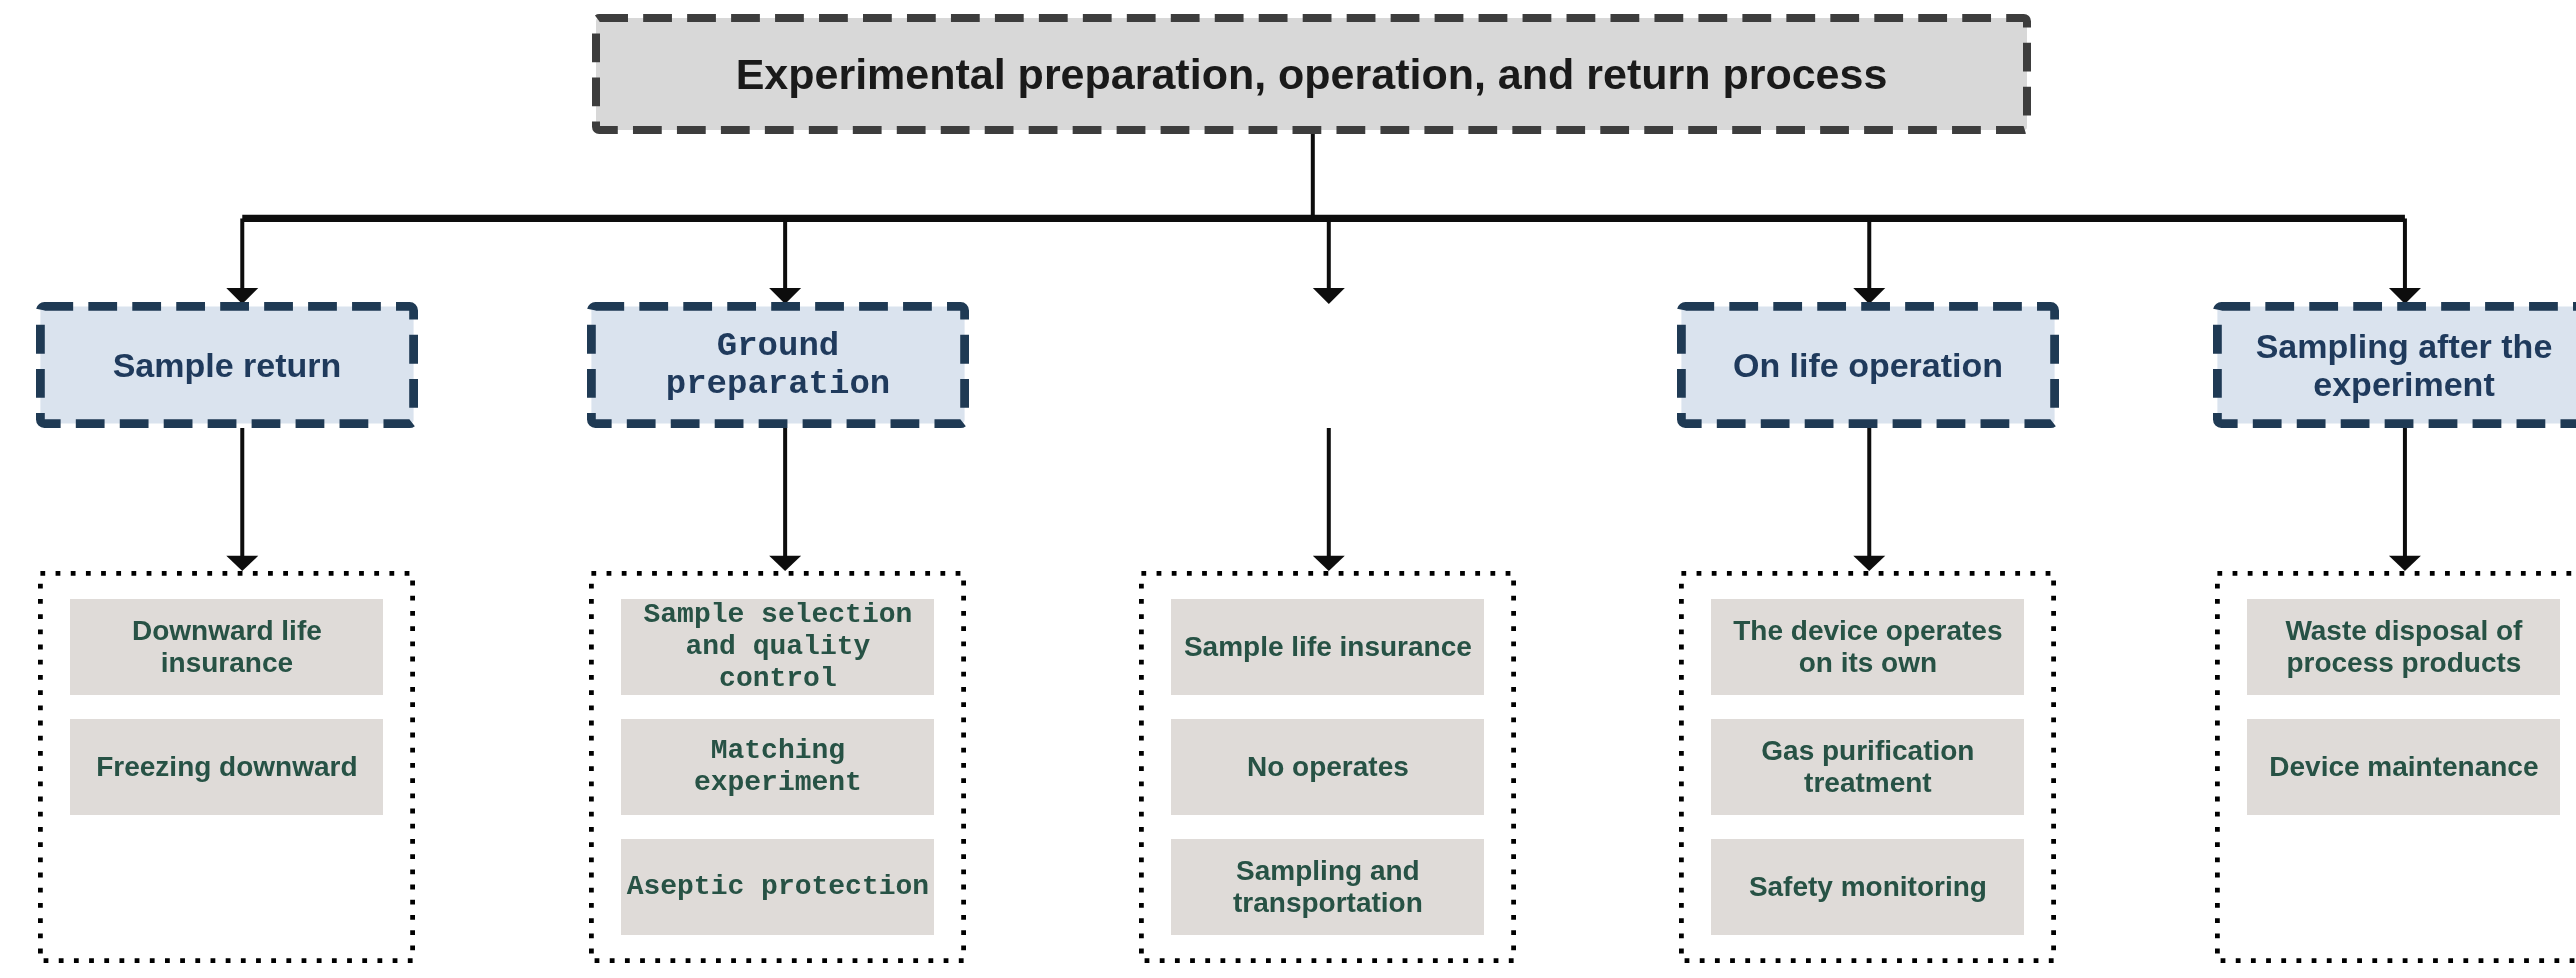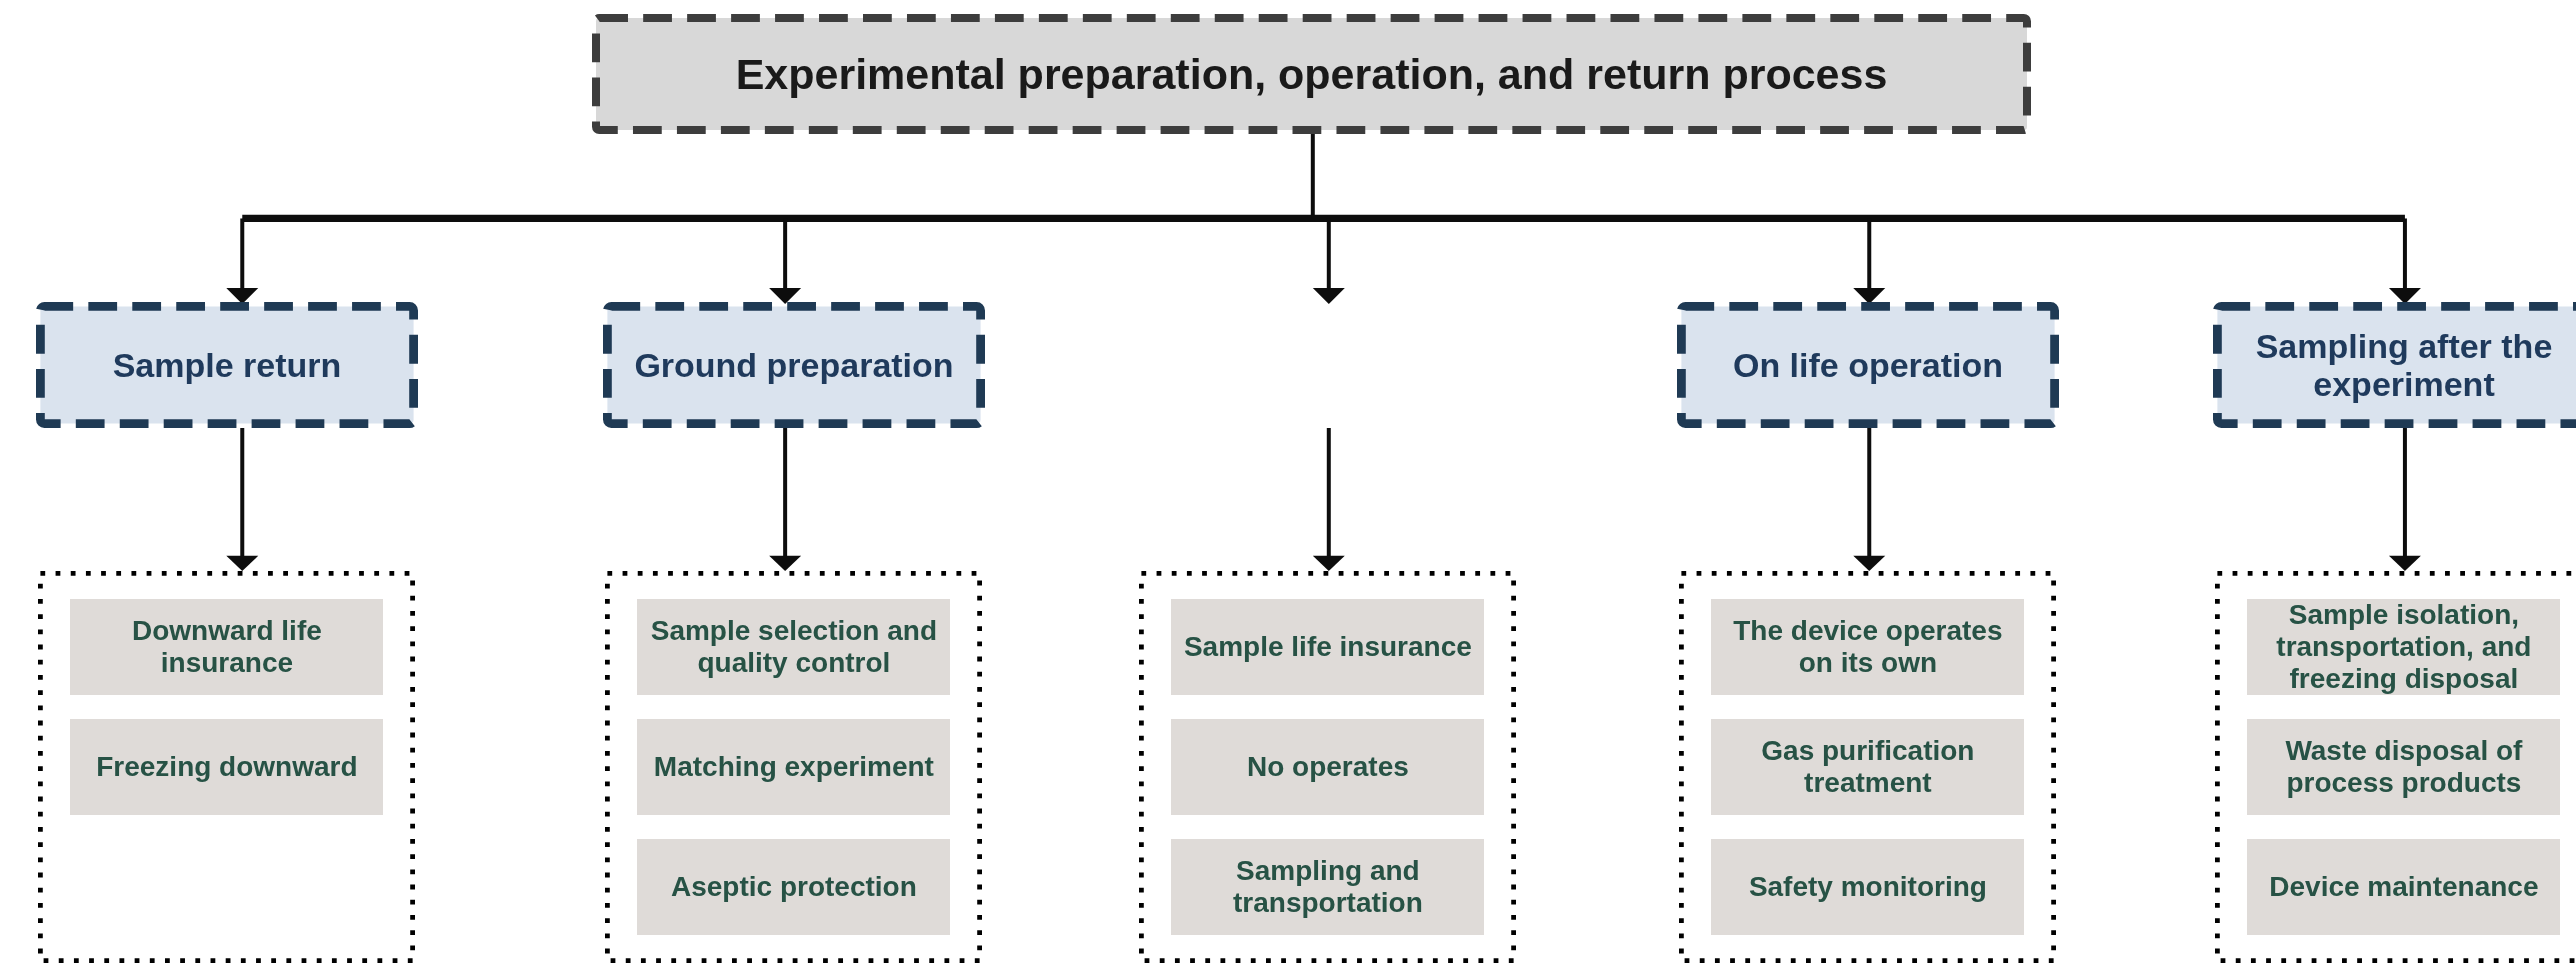--- a/index.html
+++ b/index.html
@@ -31,21 +31,21 @@
     position:absolute;left:556px;top:14.4px;width:1439px;height:120px;
     display:flex;align-items:center;justify-content:center;text-align:center;
     color:var(--title-text);font-size:43px;line-height:1.1;
   }
   .box-svg{position:absolute;left:0;top:0;width:100%;height:100%;}
   .title-rect{fill:var(--title-fill);stroke:var(--title-border);stroke-width:10;stroke-dasharray:36 19;}
   .box-label{position:relative;z-index:1;padding:0 24px;}
 
   .col{position:absolute;top:302px;width:382px;height:661px;}
   .col:nth-of-type(1){left:14.4px;}
-  .col:nth-of-type(2){left:567px;}
+  .col:nth-of-type(2){left:551px;font-family:Liberation Mono, monospace;}
   .col:nth-of-type(3){left:1101px;}
   .col:nth-of-type(4){left:1641px;}
   .col:nth-of-type(5){left:2177px;}
 
   .branch-box{
     position:absolute;left:0;top:0;width:382px;height:126px;
     display:flex;align-items:center;justify-content:center;text-align:center;
     color:var(--branch-text);font-size:34px;line-height:1.12;
   }
   .branch-rect{fill:var(--branch-fill);stroke:var(--branch-border);stroke-width:11;stroke-dasharray:36 19;}
@@ -178,23 +178,20 @@
         <rect class="branch-rect" x="5.5" y="5.5" width="467" height="146" rx="5"></rect>
       </svg>
       <span class="box-label">Sampling after the experiment</span>
     </div>
     <div class="sub-group">
       <svg class="box-svg" viewBox="0 0 472 490" preserveAspectRatio="none">
         <rect class="dot-rect" x="3" y="3" width="466" height="484"></rect>
       </svg>
       <div class="sub-items">
         <div class="item">
-            <span>Sample isolation, transportation, and freezing disposal</span>
-          </div>
-        <div class="item">
             <span>Waste disposal of process products</span>
           </div>
         <div class="item">
             <span>Device maintenance</span>
           </div>
       </div>
     </div>
   </div>
 
   <div class="col">

